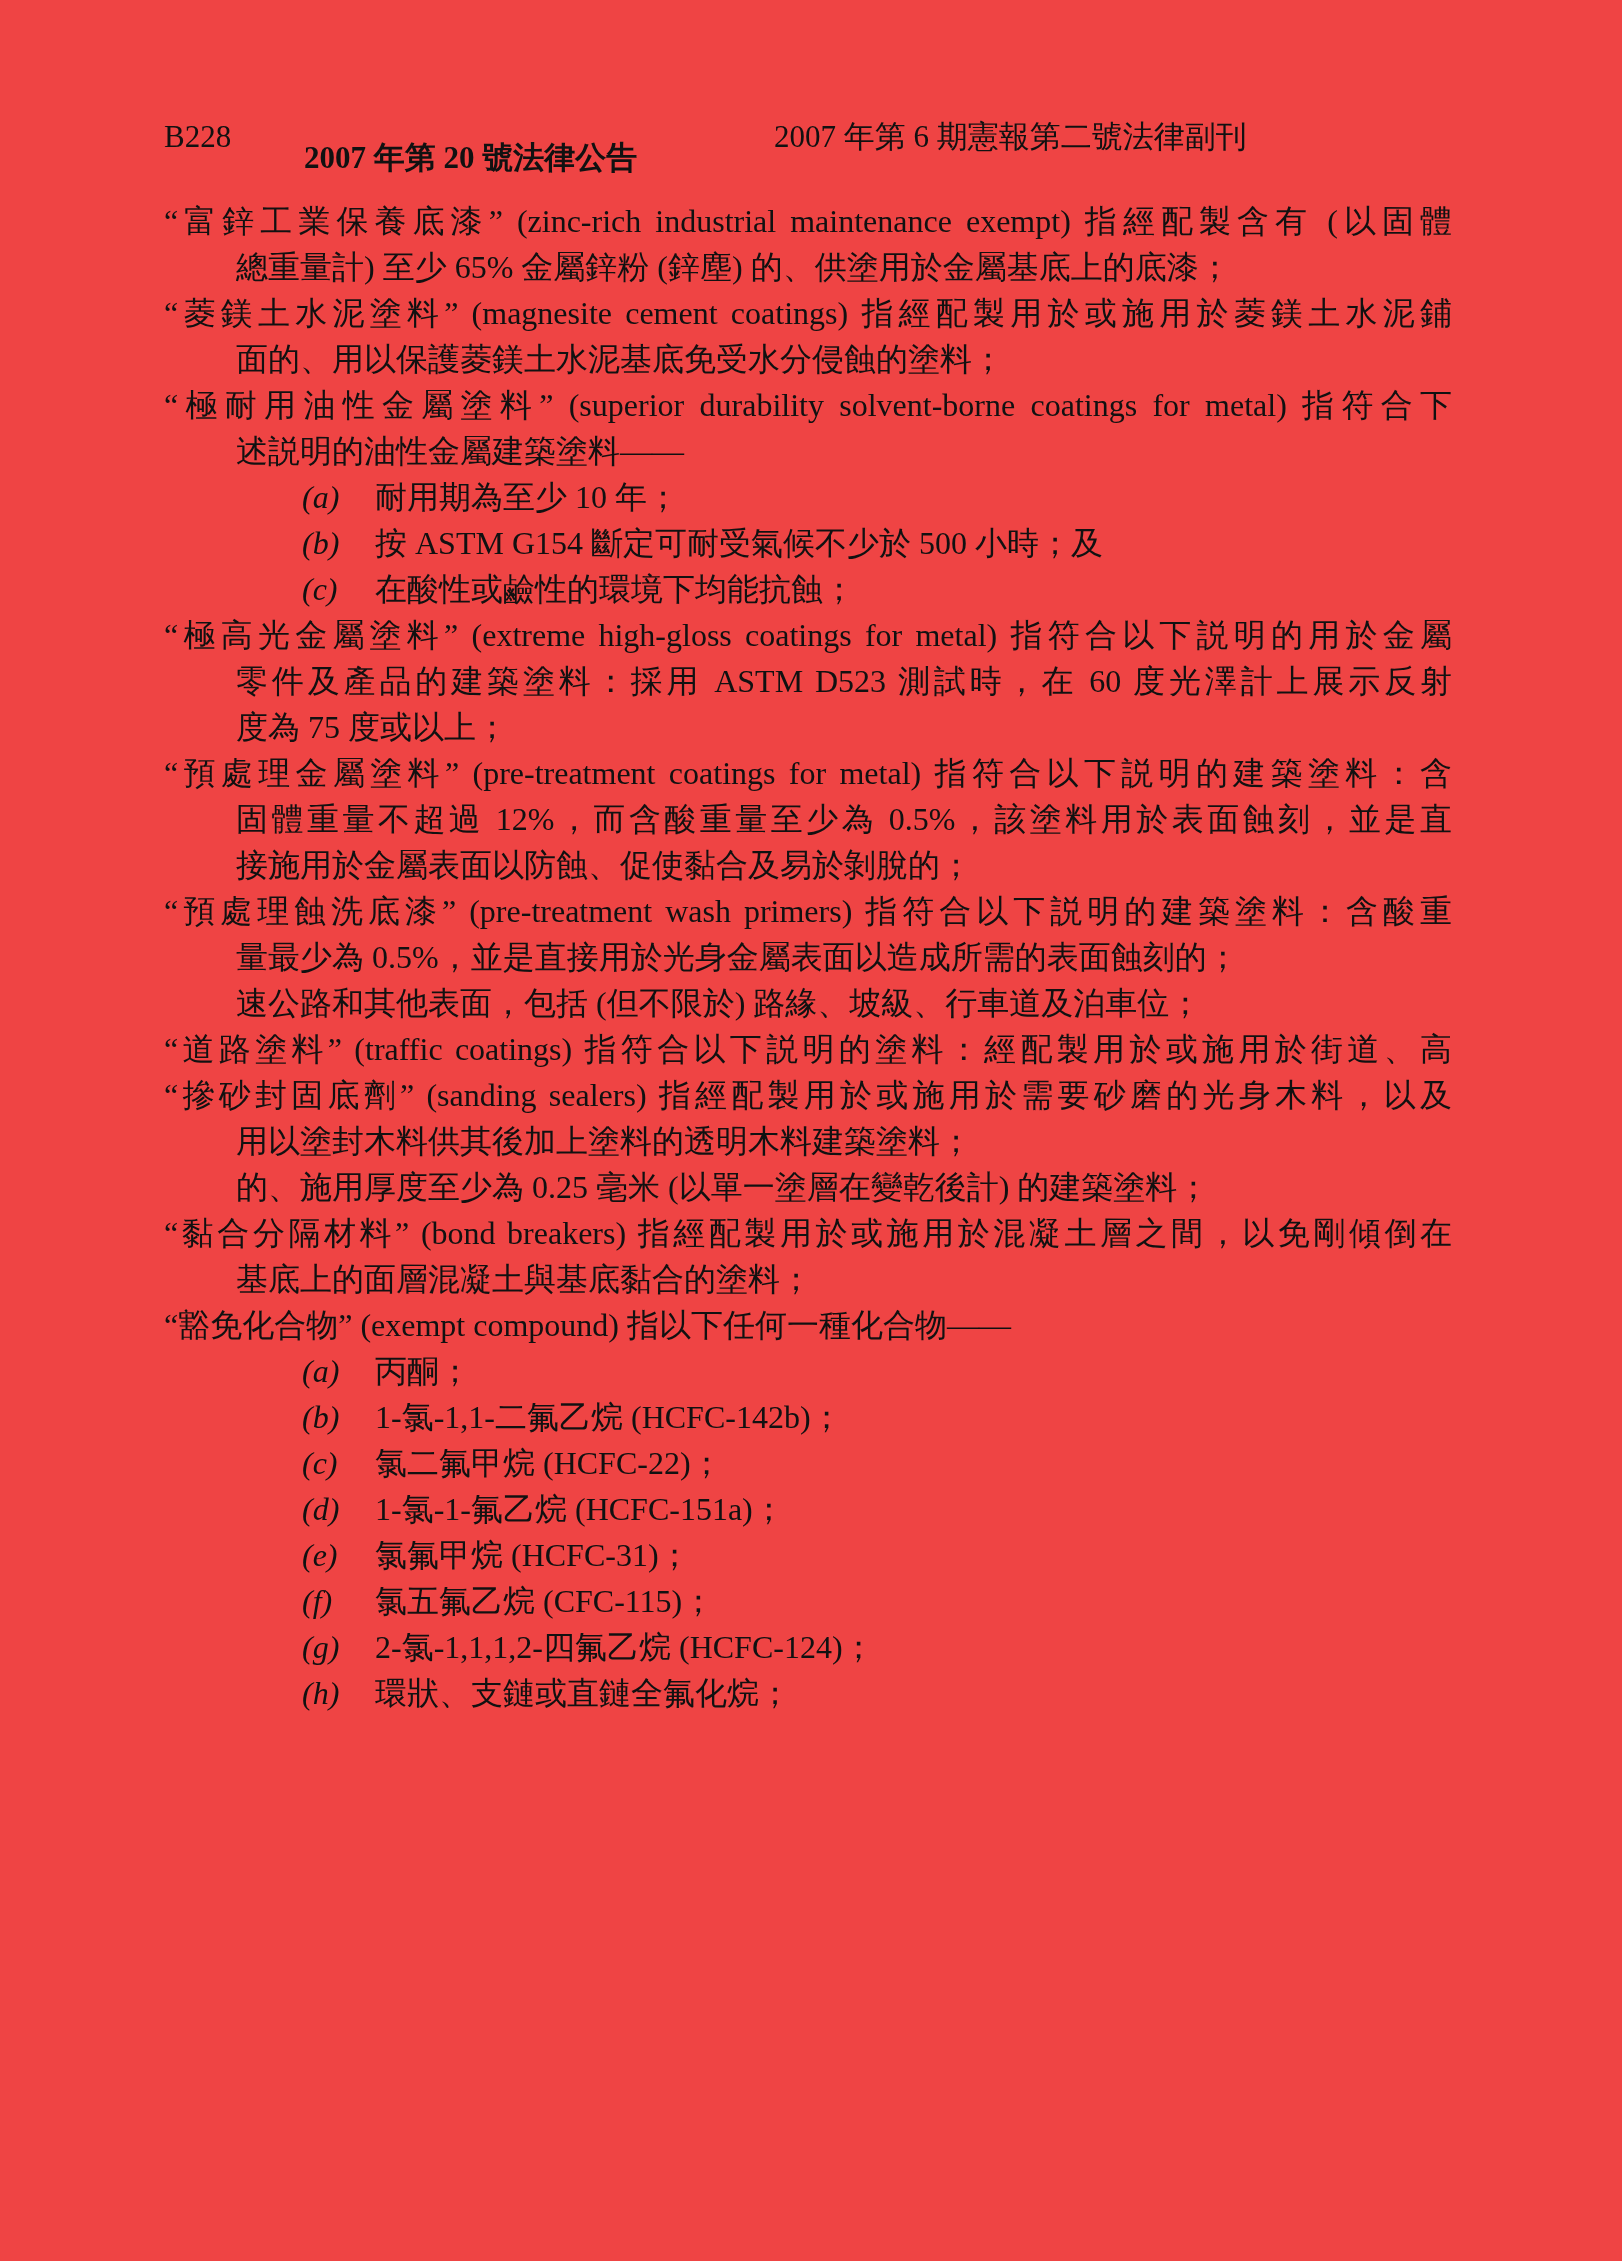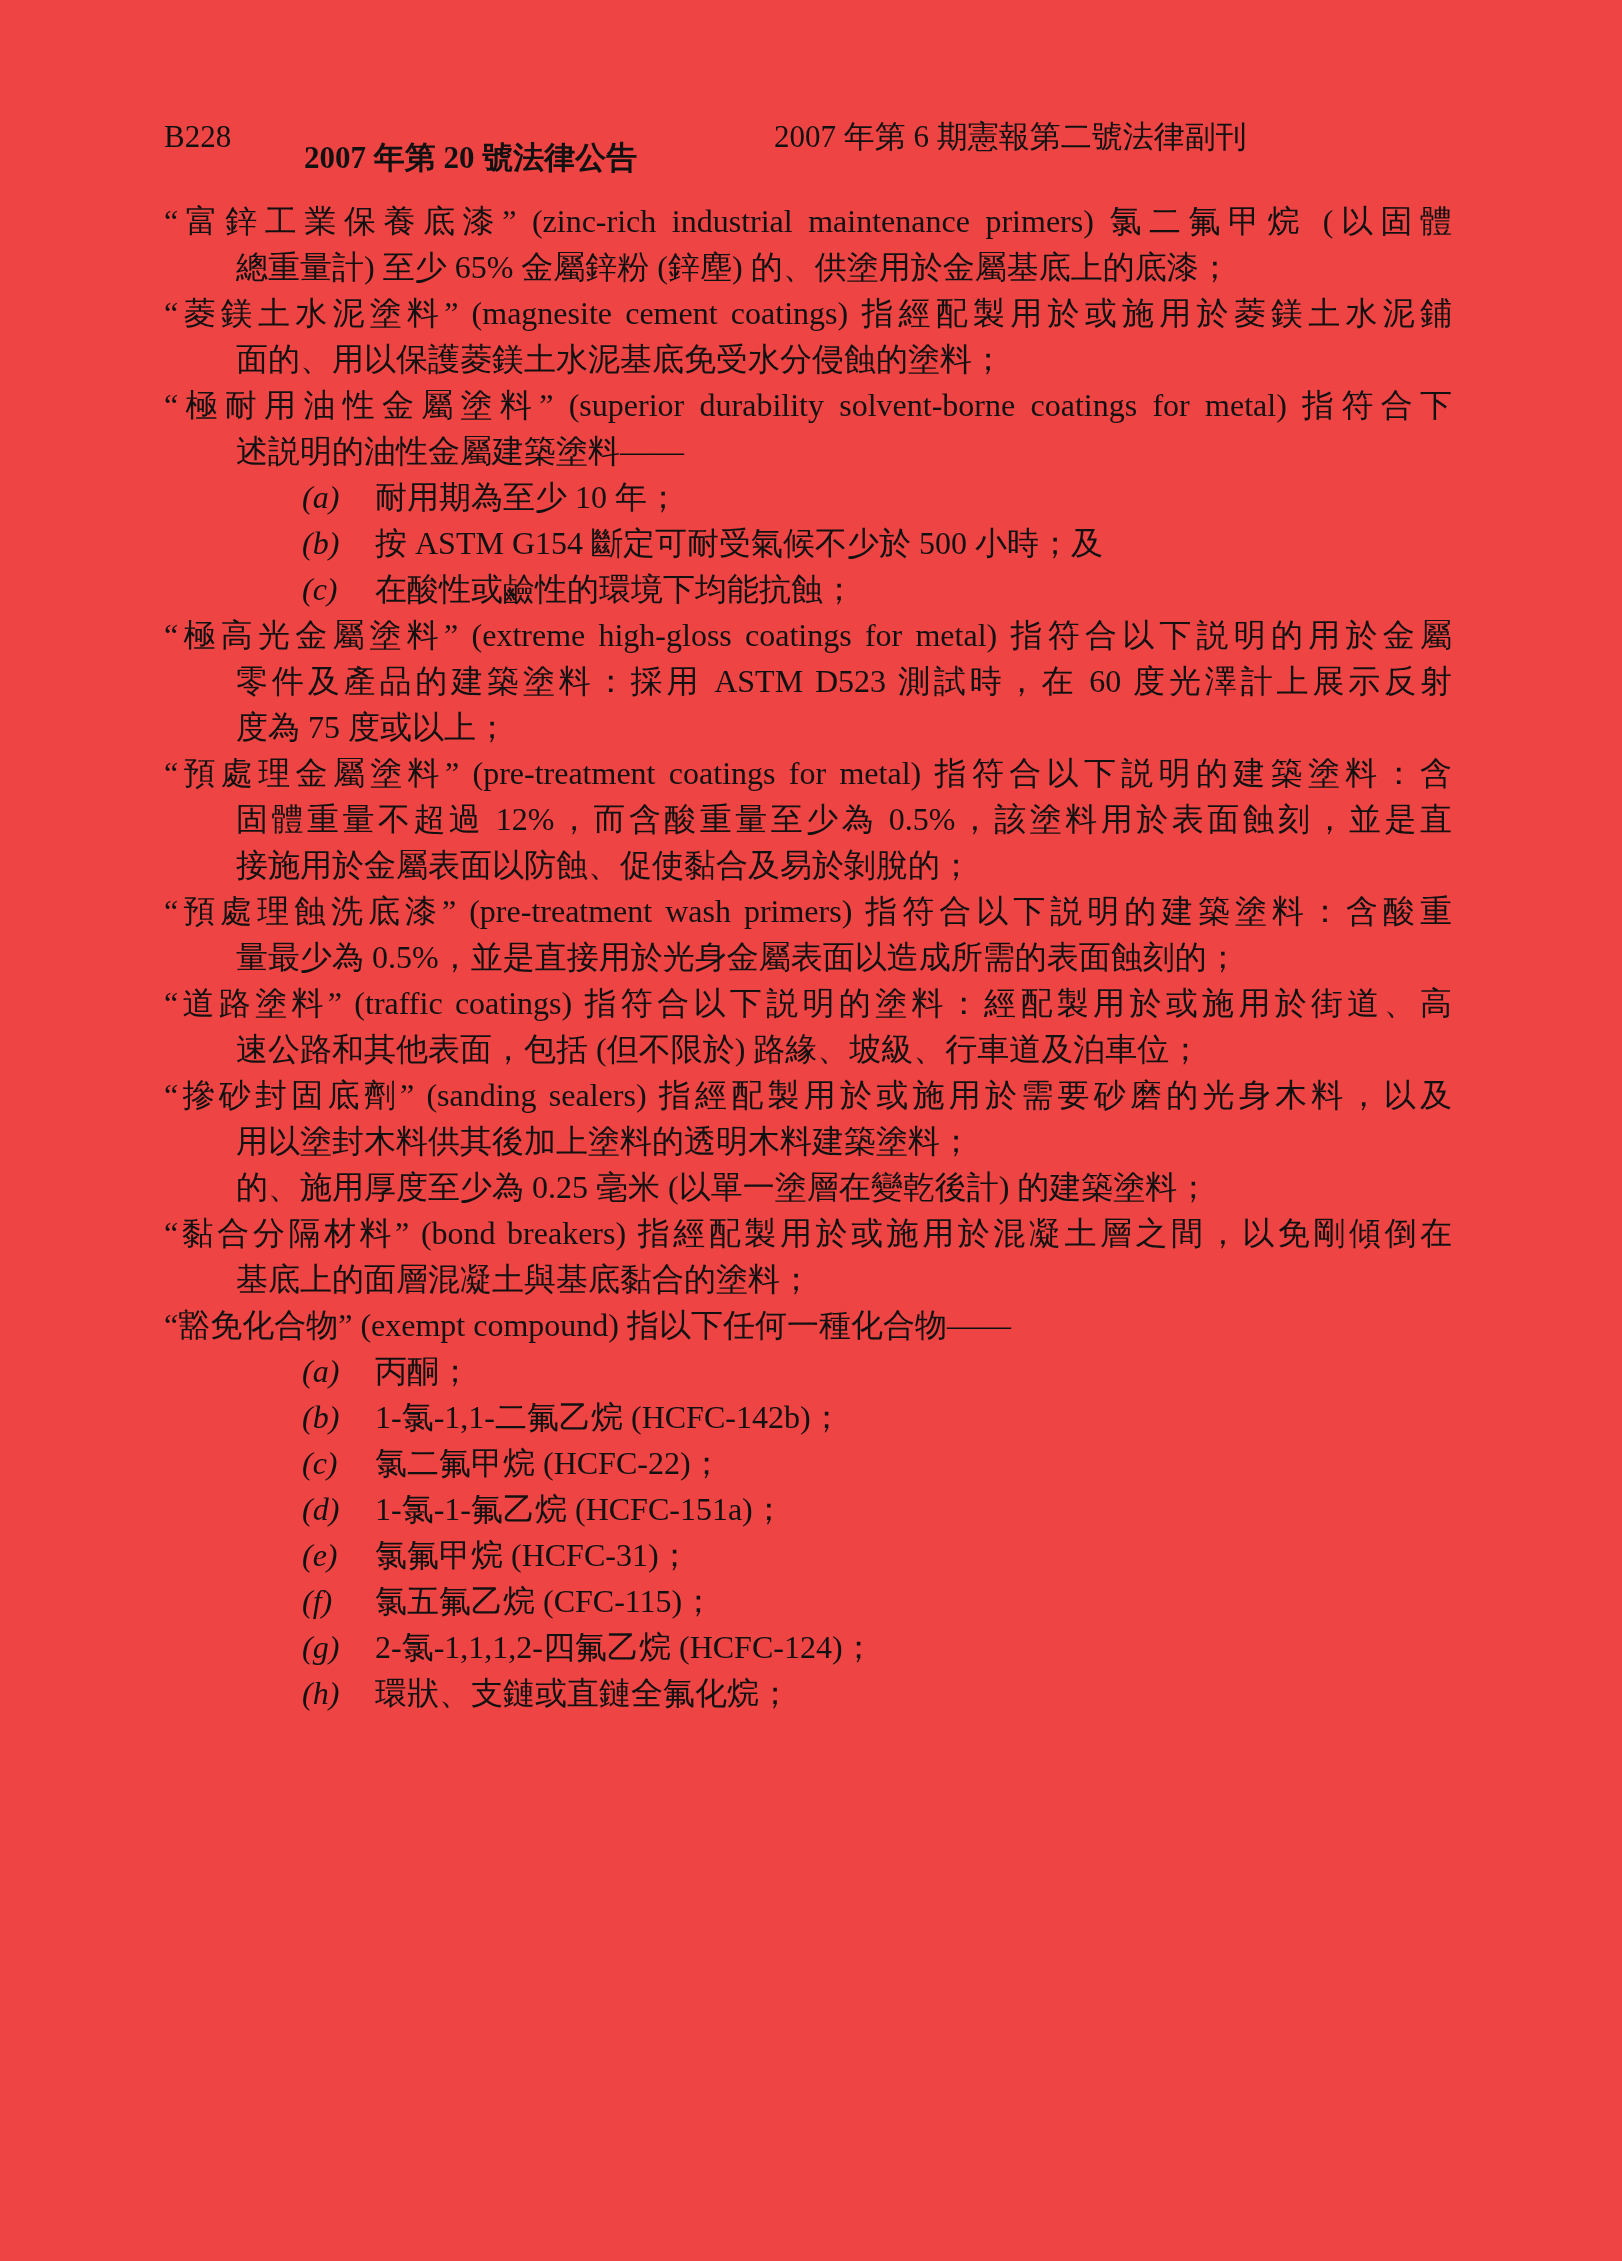--- a/index.html
+++ b/index.html
@@ -60,39 +60,39 @@
 
 <div class="page">
 
   <div class="page-header">
     <span class="page-number">B228</span>
     <span class="notice-title">2007 年第 20 號法律公告</span>
     <span class="gazette-title">2007 年第 6 期憲報第二號法律副刊</span>
   </div>
 
   <div class="doc-body">
-      <div class="line jfull">“富鋅工業保養底漆” (zinc-rich industrial maintenance primers) 氯二氟甲烷 (以固體</div>
+      <div class="line jfull">“富鋅工業保養底漆” (zinc-rich industrial maintenance exempt) 指經配製含有 (以固體</div>
       <div class="line cont">總重量計) 至少 65% 金屬鋅粉 (鋅塵) 的、供塗用於金屬基底上的底漆；</div>
       <div class="line jfull">“菱鎂土水泥塗料” (magnesite cement coatings) 指經配製用於或施用於菱鎂土水泥鋪</div>
       <div class="line cont">面的、用以保護菱鎂土水泥基底免受水分侵蝕的塗料；</div>
       <div class="line jfull">“極耐用油性金屬塗料” (superior durability solvent-borne coatings for metal) 指符合下</div>
       <div class="line cont">述説明的油性金屬建築塗料——</div>
       <div class="line item"><span class="marker">(a)</span><span>耐用期為至少 10 年；</span></div>
       <div class="line item"><span class="marker">(b)</span><span>按 ASTM G154 斷定可耐受氣候不少於 500 小時；及</span></div>
       <div class="line item"><span class="marker">(c)</span><span>在酸性或鹼性的環境下均能抗蝕；</span></div>
       <div class="line jfull">“極高光金屬塗料” (extreme high-gloss coatings for metal) 指符合以下説明的用於金屬</div>
       <div class="line cont jfull">零件及產品的建築塗料：採用 ASTM D523 測試時，在 60 度光澤計上展示反射</div>
       <div class="line cont">度為 75 度或以上；</div>
       <div class="line jfull">“預處理金屬塗料” (pre-treatment coatings for metal) 指符合以下説明的建築塗料：含</div>
       <div class="line cont jfull">固體重量不超過 12%，而含酸重量至少為 0.5%，該塗料用於表面蝕刻，並是直</div>
       <div class="line cont">接施用於金屬表面以防蝕、促使黏合及易於剝脫的；</div>
       <div class="line jfull">“預處理蝕洗底漆” (pre-treatment wash primers) 指符合以下説明的建築塗料：含酸重</div>
       <div class="line cont">量最少為 0.5%，並是直接用於光身金屬表面以造成所需的表面蝕刻的；</div>
+      <div class="line cont">速公路和其他表面，包括 (但不限於) 路緣、坡級、行車道及泊車位；</div>
       <div class="line jfull">“道路塗料” (traffic coatings) 指符合以下説明的塗料：經配製用於或施用於街道、高</div>
-      <div class="line cont">速公路和其他表面，包括 (但不限於) 路緣、坡級、行車道及泊車位；</div>
       <div class="line jfull">“摻砂封固底劑” (sanding sealers) 指經配製用於或施用於需要砂磨的光身木料，以及</div>
       <div class="line cont">用以塗封木料供其後加上塗料的透明木料建築塗料；</div>
       <div class="line cont">的、施用厚度至少為 0.25 毫米 (以單一塗層在變乾後計) 的建築塗料；</div>
       <div class="line jfull">“黏合分隔材料” (bond breakers) 指經配製用於或施用於混凝土層之間，以免剛傾倒在</div>
       <div class="line cont">基底上的面層混凝土與基底黏合的塗料；</div>
       <div class="line">“豁免化合物” (exempt compound) 指以下任何一種化合物——</div>
       <div class="line item"><span class="marker">(a)</span><span>丙酮；</span></div>
       <div class="line item"><span class="marker">(b)</span><span>1-氯-1,1-二氟乙烷 (HCFC-142b)；</span></div>
       <div class="line item"><span class="marker">(c)</span><span>氯二氟甲烷 (HCFC-22)；</span></div>
       <div class="line item"><span class="marker">(d)</span><span>1-氯-1-氟乙烷 (HCFC-151a)；</span></div>

